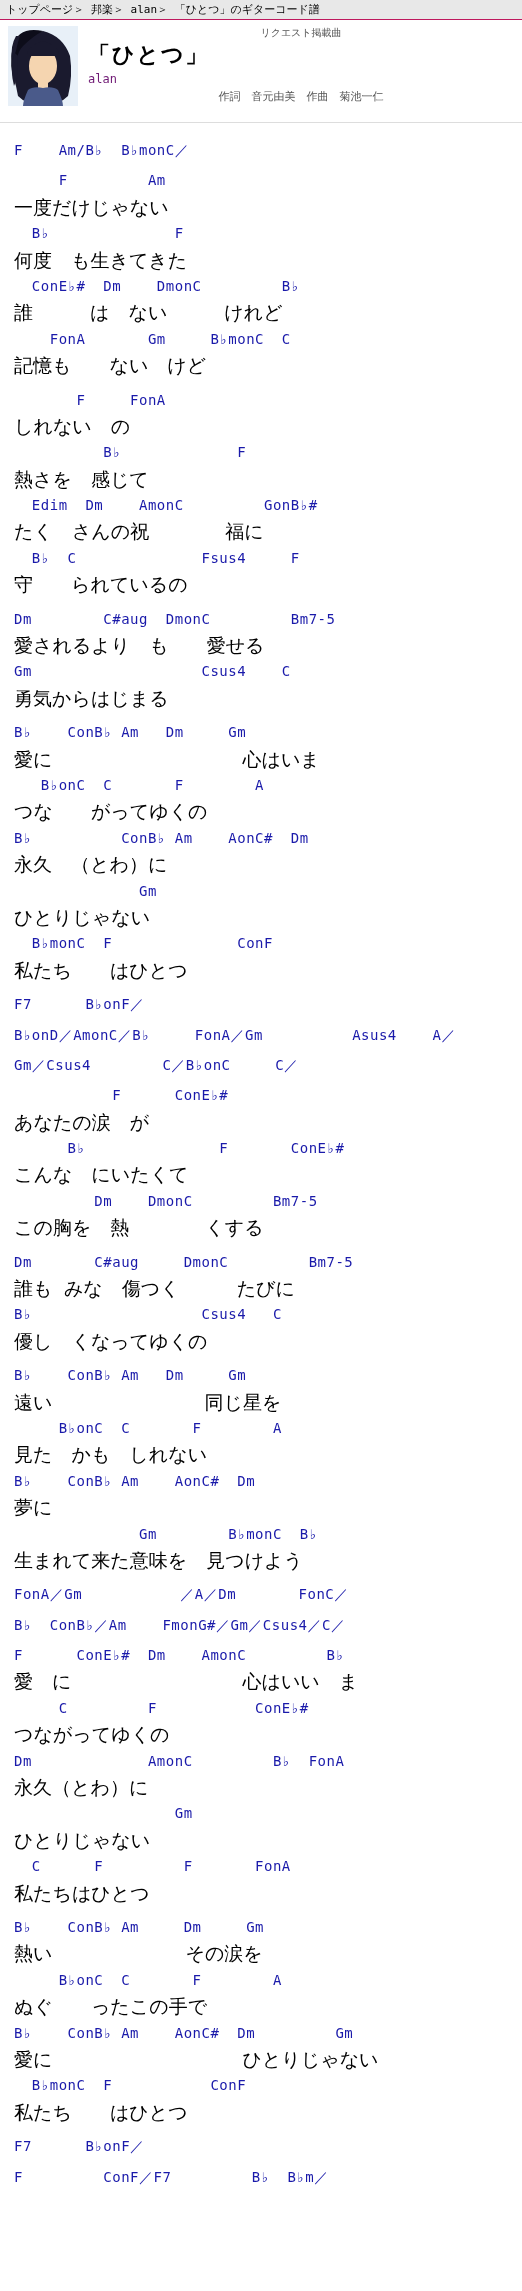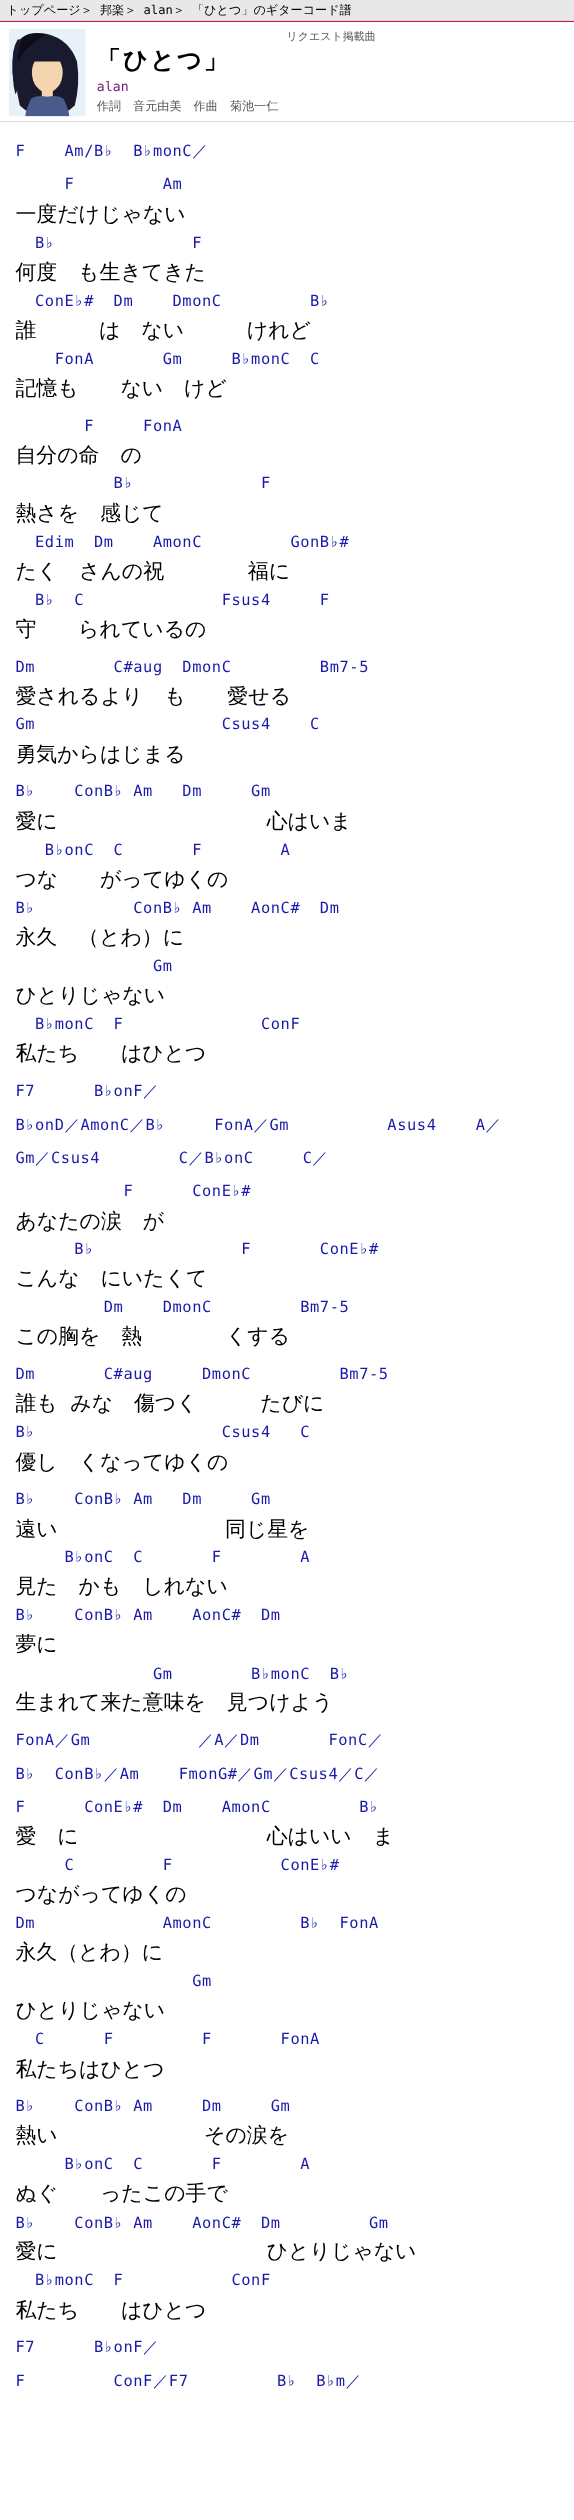--- a/index.html
+++ b/index.html
@@ -15,21 +15,21 @@
     .top-nav {
       background: #e8e8e8;
       font-size: 11px;
       padding: 2px 6px;
       border-bottom: 1px solid #be185d;
     }
 
     .header-area {
       display: flex;
       align-items: flex-start;
-      padding: 6px 8px 4px 8px;
+      padding: 6px 8px 16px 8px;
       border-bottom: 1px solid #ddd;
       background: #fff;
     }
 
     .header-image {
       width: 70px;
       height: 80px;
       margin-right: 10px;
       flex-shrink: 0;
       overflow: hidden;
@@ -61,20 +61,21 @@
     .artist-name {
       font-size: 12px;
       color: #701a75;
       margin-top: 2px;
     }
 
     .credits {
       font-size: 11px;
       color: #555;
       margin-top: 3px;
+      text-align: center;
     }
 
     .content {
       padding: 8px 14px;
       position: relative;
     }
 
     .chord-line {
       font-family: "MS Gothic", "ＭＳ ゴシック", monospace;
       color: #1a1aaa;
@@ -139,21 +140,21 @@
       <div class="chord-line">     F         Am</div>
       <div class="lyric-line">一度だけじゃない</div>
       <div class="chord-line">  B♭              F</div>
       <div class="lyric-line">何度　も生きてきた</div>
       <div class="chord-line">  ConE♭#  Dm    DmonC         B♭</div>
       <div class="lyric-line">誰　　　は　ない　　　けれど</div>
       <div class="chord-line">    FonA       Gm     B♭monC  C</div>
       <div class="lyric-line">記憶も　　ない　けど</div>
       <div class="blank-line"></div>
       <div class="chord-line">       F     FonA</div>
-      <div class="lyric-line">自分の命　の</div>
+      <div class="lyric-line">しれない　の</div>
       <div class="chord-line">          B♭             F</div>
       <div class="lyric-line">熱さを　感じて</div>
       <div class="chord-line">  Edim  Dm    AmonC         GonB♭#</div>
       <div class="lyric-line">たく　さんの祝　　　　福に</div>
       <div class="chord-line">  B♭  C              Fsus4     F</div>
       <div class="lyric-line">守　　られているの</div>
       <div class="blank-line"></div>
       <div class="chord-line">Dm        C#aug  DmonC         Bm7-5</div>
       <div class="lyric-line">愛されるより　も　　愛せる</div>
       <div class="chord-line">Gm                   Csus4    C</div>

